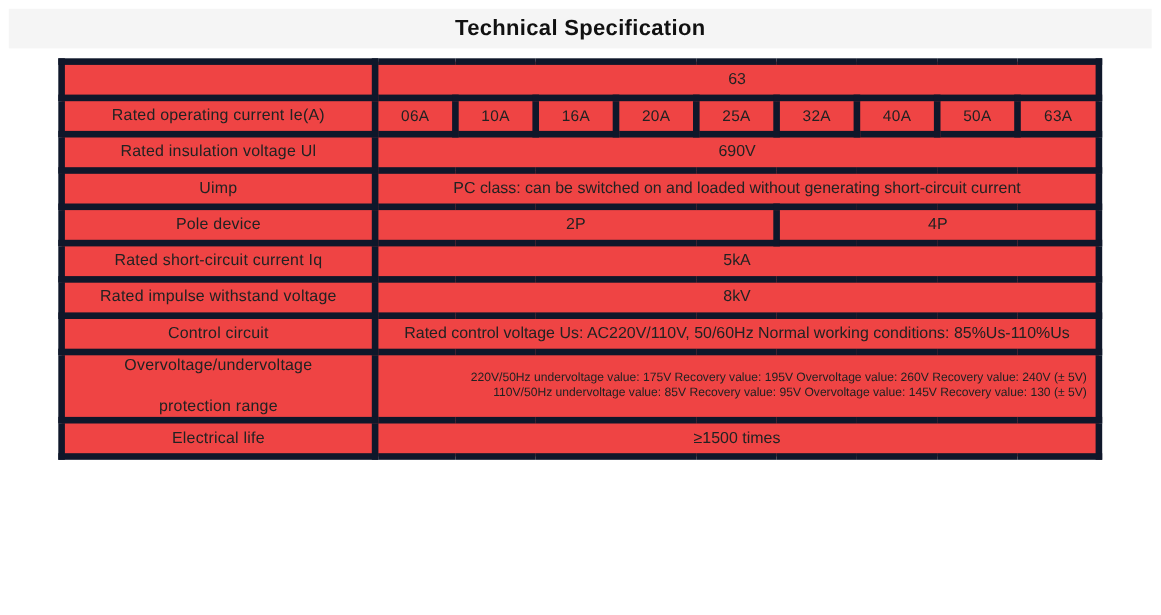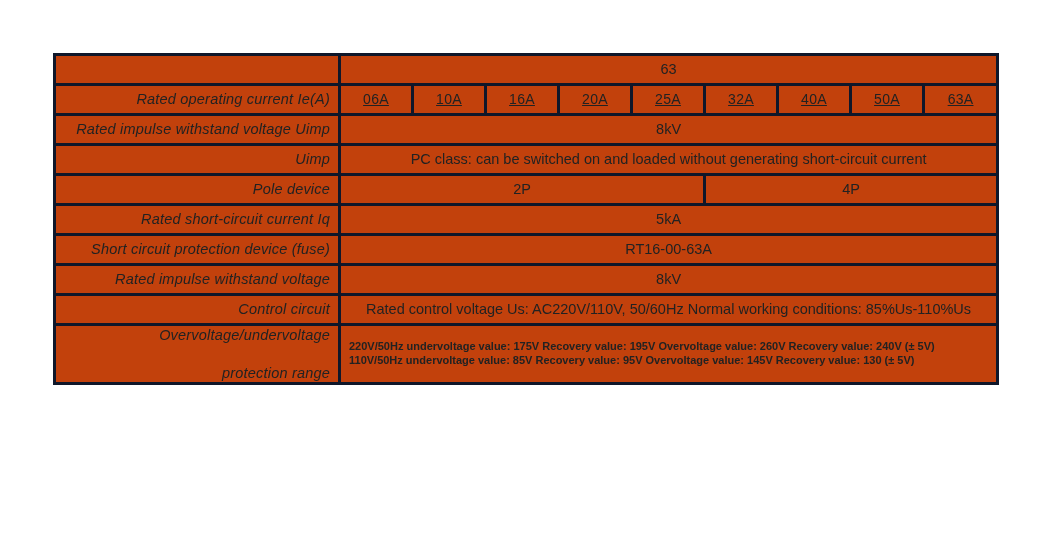--- a/index.html
+++ b/index.html
@@ -42,69 +42,69 @@
   table.spec {
     position: absolute;
     left: 53px;
     top: 53px;
     width: 943px;
     border-collapse: collapse;
     table-layout: fixed;
     font-size: 14.5px;
   }
   table.spec td {
-    border: 3px solid #0f172a;
+    border: 6px solid #0f172a;
     padding: 0 8px;
     color: #222;
-    background: #c2410c;
+    background: #ef4444;
     vertical-align: middle;
     height: 27px;
     line-height: 1.25;
   }
   td.label {
     width: 285px;
-    text-align: right;
+    text-align: center;
     padding-left: 10px;
     font-size: 14.5px;
     letter-spacing: 0.2px;
-    font-style: italic;
   }
   td.val {
     text-align: center;
   }
   td.cur {
     text-align: center;
     font-size: 14px;
     letter-spacing: 0.3px;
-    text-decoration: underline;
   }
   .two-line {
     height: 54px;
   }
   td.small {
     font-size: 11px;
     line-height: 1.55;
-    text-align: left;
+    text-align: right;
     color: #333;
     padding: 4px 6px;
-    font-weight: bold;
   }
   .lbl-wrap {
     display: block;
   }
   .lbl-line {
     display: block;
   }
   .sm-line { display: block; white-space: nowrap; }
 </style>
 </head>
 <body>
 
 <div class="page">
 
+  <div class="title-bar">
+    <div class="title-text">Technical Specification</div>
+  </div>
 
   <table class="spec">
     <colgroup>
       <col style="width:285px">
       <col style="width:73px">
         <col style="width:73px">
         <col style="width:73px">
       <col style="width:73px">
         <col style="width:73px">
         <col style="width:73px">
@@ -125,48 +125,44 @@
         <td class="cur">10A</td>
         <td class="cur">16A</td>
         <td class="cur">20A</td>
         <td class="cur">25A</td>
         <td class="cur">32A</td>
         <td class="cur">40A</td>
         <td class="cur">50A</td>
         <td class="cur">63A</td>
       </tr>
 
+      <tr>
+        <td class="label">Rated insulation voltage Ul</td>
+        <td class="val" colspan="9">690V</td>
+      </tr>
 
-      <tr>
-        <td class="label">Rated impulse withstand voltage Uimp</td>
-        <td class="val" colspan="9">8kV</td>
-      </tr>
 
 
 
       <tr>
         <td class="label">Uimp</td>
         <td class="val" colspan="9">PC class: can be switched on and loaded without generating short-circuit current</td>
       </tr>
 
       <tr>
         <td class="label">Pole device</td>
         <td class="val" colspan="5">2P</td>
         <td class="val" colspan="4">4P</td>
       </tr>
 
       <tr>
         <td class="label">Rated short-circuit current Iq</td>
         <td class="val" colspan="9">5kA</td>
       </tr>
 
-      <tr>
-        <td class="label">Short circuit protection device (fuse)</td>
-        <td class="val" colspan="9">RT16-00-63A</td>
-      </tr>
 
       <tr>
         <td class="label">Rated impulse withstand voltage</td>
         <td class="val" colspan="9">8kV</td>
       </tr>
 
       <tr>
         <td class="label">Control circuit</td>
         <td class="val" colspan="9">Rated control voltage Us: AC220V/110V, 50/60Hz Normal working conditions: 85%Us-110%Us</td>
       </tr>
@@ -179,18 +175,22 @@
             <span class="lbl-line" style="margin-top:20px">protection range</span>
           </span>
         </td>
         <td class="small two-line" colspan="9">
           <span class="sm-line">220V/50Hz undervoltage value: 175V Recovery value: 195V Overvoltage value: 260V Recovery value: 240V (± 5V)</span>
           <span class="sm-line">110V/50Hz undervoltage value: 85V Recovery value: 95V Overvoltage value: 145V Recovery value: 130 (± 5V)</span>
         </td>
       </tr>
 
 
+      <tr>
+        <td class="label">Electrical life</td>
+        <td class="val" colspan="9">≥1500 times</td>
+      </tr>
 
 
     </tbody>
   </table>
 
 </div>
 
 </body></html>

